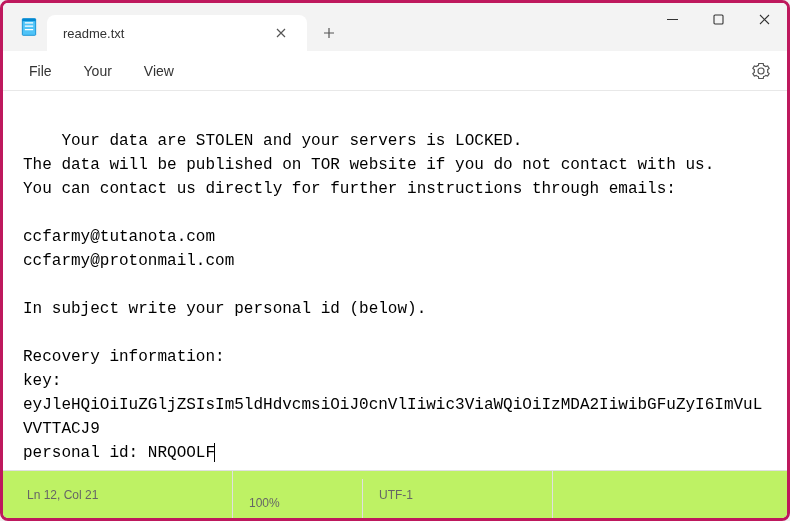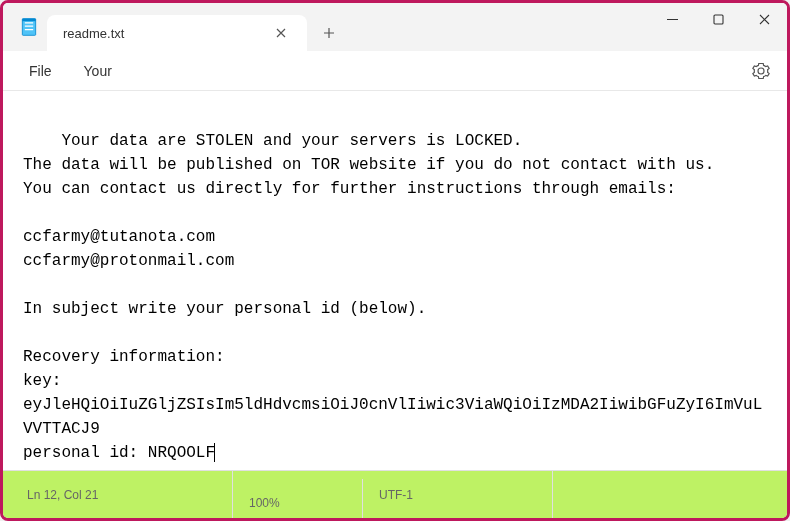--- a/index.html
+++ b/index.html
@@ -242,20 +242,21 @@
         <svg width="11" height="11" viewBox="0 0 11 11">
             <path d="M1 1 L10 10 M10 1 L1 10" stroke="#333" stroke-width="1.1" fill="none"></path>
           </svg>
       </div>
     </div>
   </div>
 
   <div class="menu-bar">
     <div class="menu-item">File</div>
     <div class="menu-item">Your</div>
+    <div class="menu-item">View</div>
     <div class="gear">
       <svg viewBox="0 0 24 24">
         <path fill="none" stroke="#555" stroke-width="1.6" d="M12 8a4 4 0 100 8 4 4 0 000-8zm8.94 4c0 .6-.05 1.18-.16 1.74l2.09 1.63-2 3.46-2.46-.99a8.96 8.96 0 01-3.01 1.74L15 22h-6l-.4-2.42a8.96 8.96 0 01-3.01-1.74l-2.46.99-2-3.46 2.09-1.63A9.03 9.03 0 013.06 12c0-.6.05-1.18.16-1.74L1.13 8.63l2-3.46 2.46.99a8.96 8.96 0 013.01-1.74L9 2h6l.4 2.42c1.1.4 2.11.99 3.01 1.74l2.46-.99 2 3.46-2.09 1.63c.11.56.16 1.14.16 1.74z"></path>
       </svg>
     </div>
   </div>
 
   <div class="content">
     <span class="content-text">Your data are STOLEN and your servers is LOCKED.
 The data will be published on TOR website if you do not contact with us.

